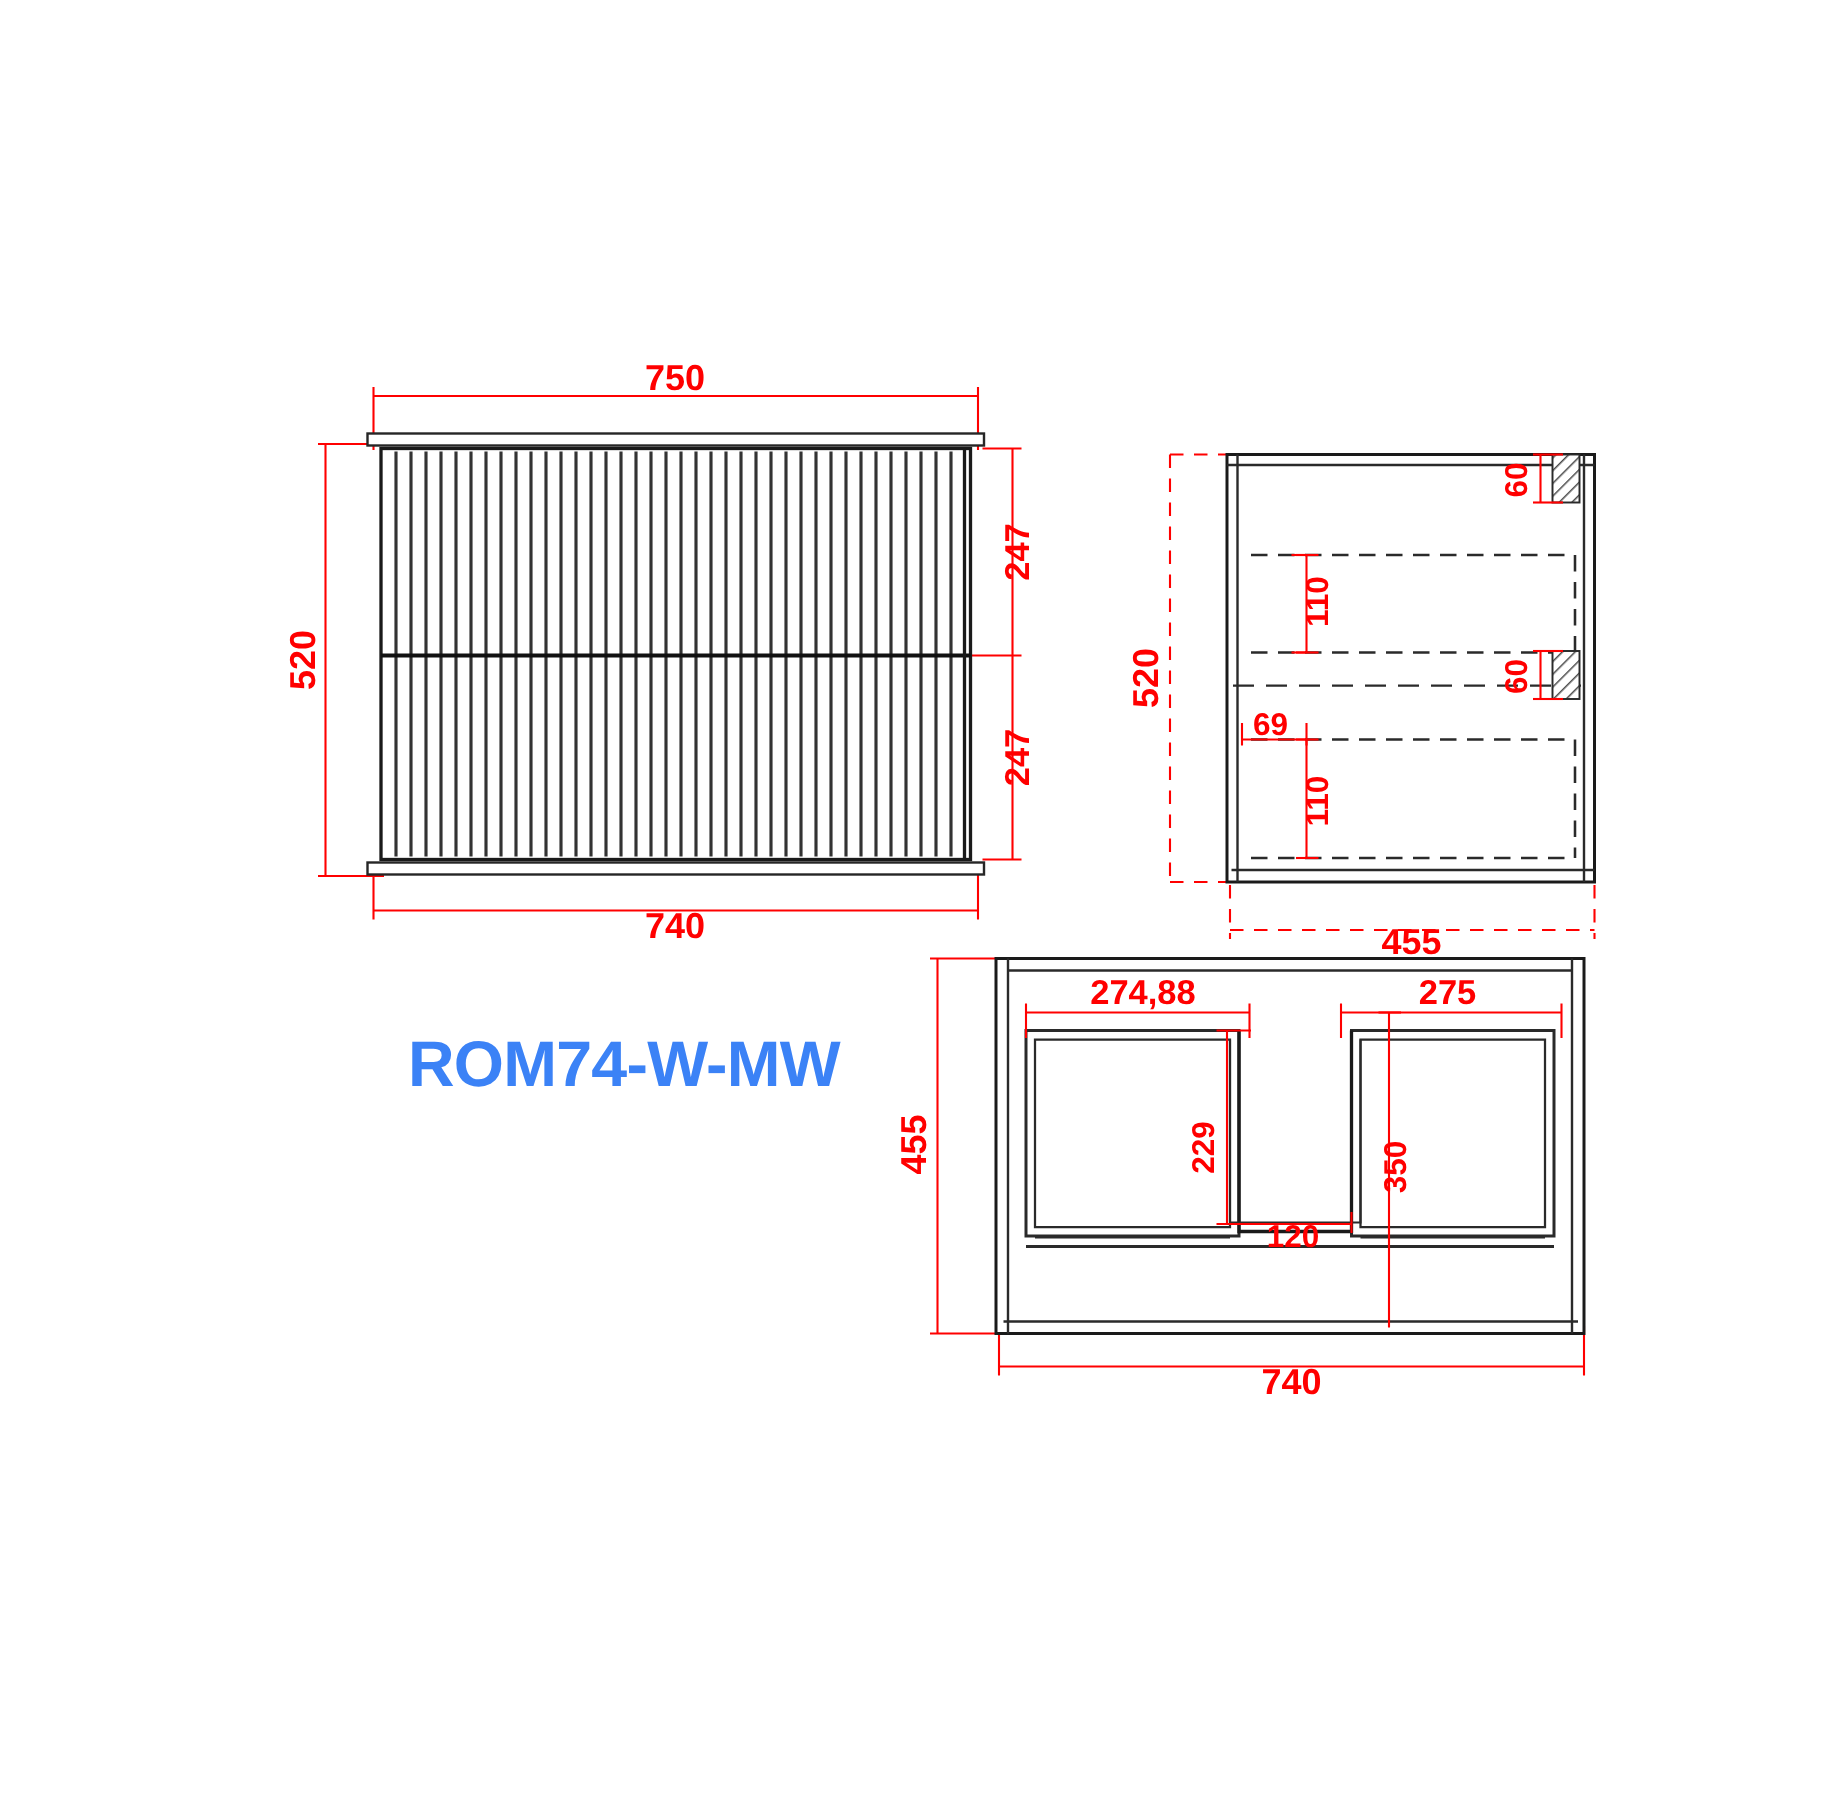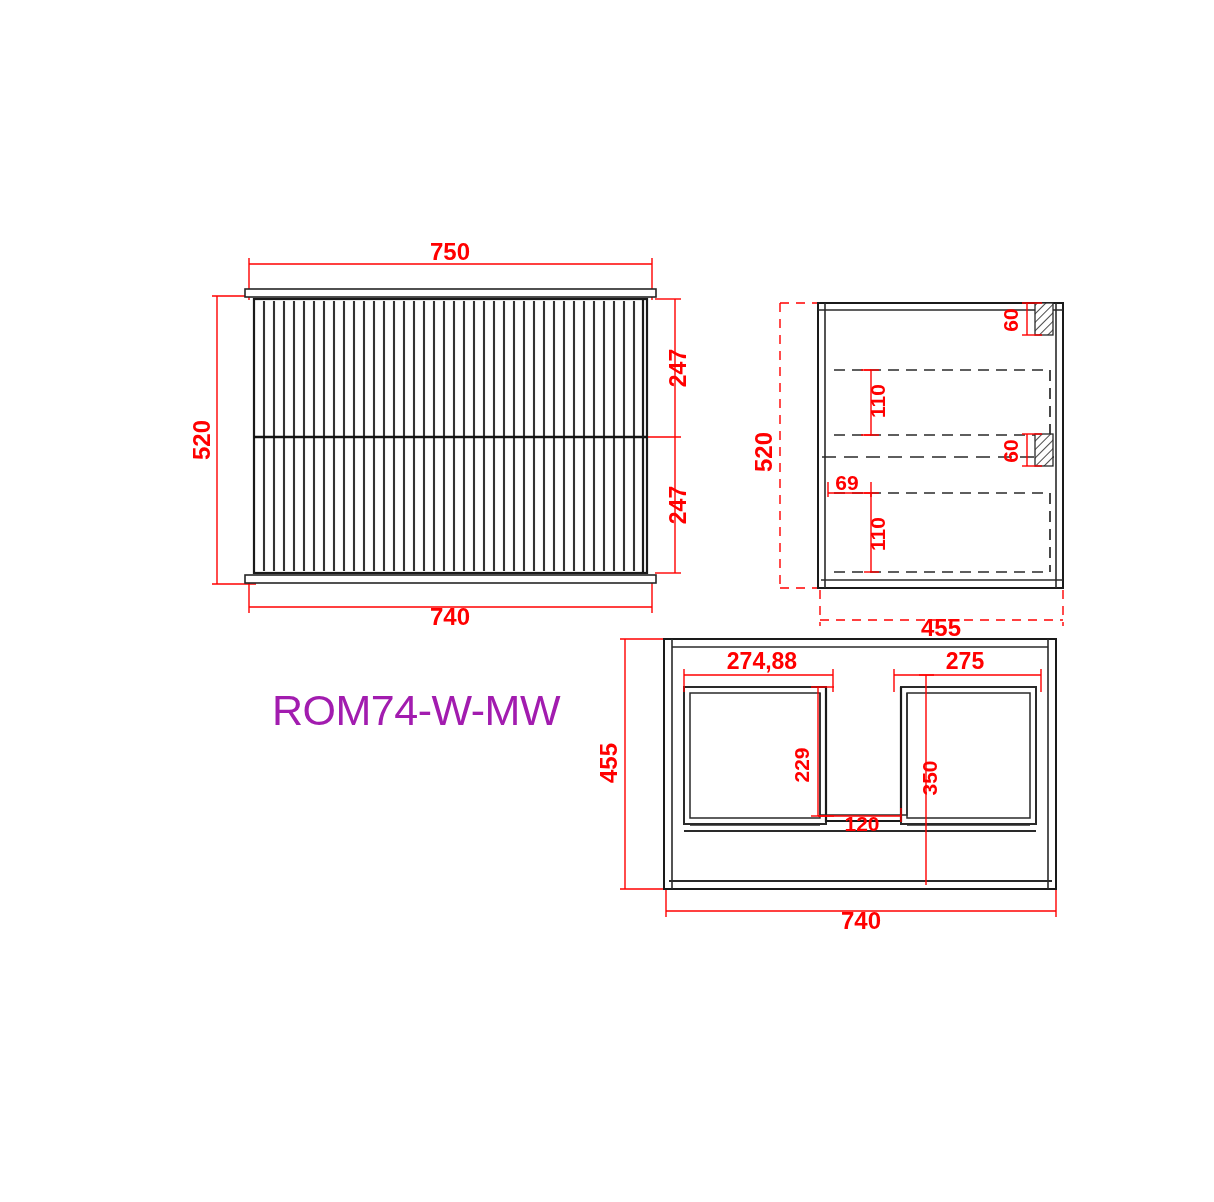--- a/index.html
+++ b/index.html
@@ -27,22 +27,22 @@
     width: 1214px;
     height: 1202px;
     display: block;
   }
   .model-label {
     position: absolute;
     left: 256px;
     top: 689px;
     font-family: "Liberation Sans", sans-serif;
     font-size: 43px;
-    font-weight: 400;
-    color: #a21caf;
+    font-weight: 700;
+    color: #3b82f6;
     letter-spacing: -0.5px;
     white-space: nowrap;
     line-height: 1;
   }
 </style>
 </head>
 <body>
 
 <div id="sheet">
 

